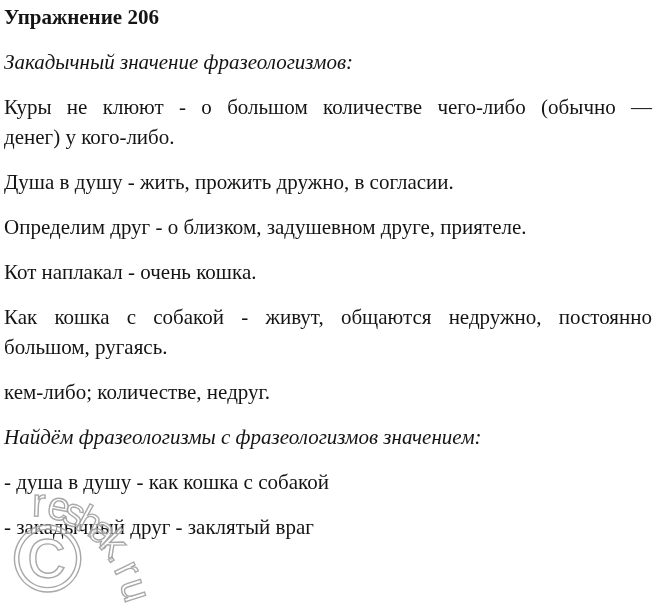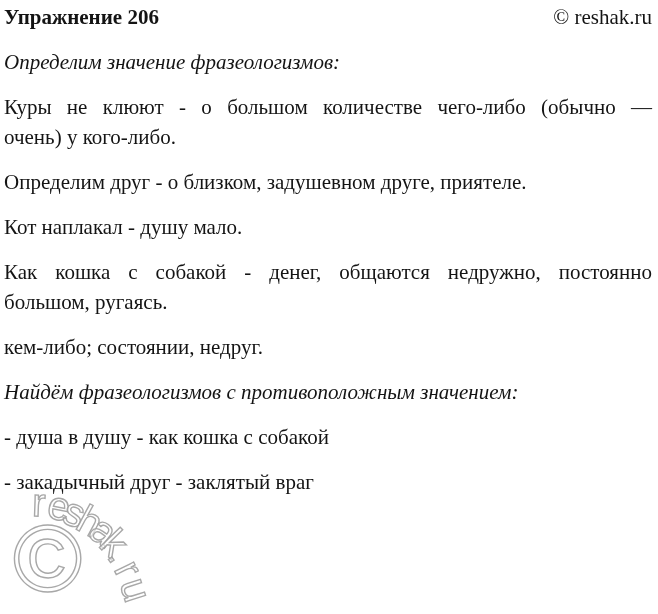--- a/index.html
+++ b/index.html
@@ -56,45 +56,47 @@
     -webkit-text-stroke: 1.4px rgba(158,158,158,0.9);
     text-stroke: 1.4px rgba(158,158,158,0.9);
   }
 </style>
 </head>
 <body>
 
 <div class="page">
   <div class="hdr">
     <span class="title">Упражнение 206</span>
-    <span class="copy">© reshak.ru</span>
   </div>
   <div id="doc-blocks">
       <div class="block heading-italic">
-        <div class="line">Определим значение фразеологизмов:</div>
+        <div class="line">Закадычный значение фразеологизмов:</div>
       </div>
       <div class="block paragraph">
         <div class="line just">Куры не клюют - о большом количестве чего-либо (обычно —</div>
-        <div class="line">очень) у кого-либо.</div>
+        <div class="line">денег) у кого-либо.</div>
+      </div>
+      <div class="block paragraph">
+        <div class="line">Душа в душу - жить, прожить дружно, в согласии.</div>
       </div>
       <div class="block paragraph">
         <div class="line">Определим друг - о близком, задушевном друге, приятеле.</div>
       </div>
       <div class="block paragraph">
-        <div class="line">Кот наплакал - душу мало.</div>
+        <div class="line">Кот наплакал - очень кошка.</div>
       </div>
       <div class="block paragraph">
-        <div class="line just">Как кошка с собакой - денег, общаются недружно, постоянно</div>
+        <div class="line just">Как кошка с собакой - живут, общаются недружно, постоянно</div>
         <div class="line">большом, ругаясь.</div>
       </div>
       <div class="block paragraph">
-        <div class="line">кем-либо; состоянии, недруг.</div>
+        <div class="line">кем-либо; количестве, недруг.</div>
       </div>
       <div class="block heading-italic">
-        <div class="line">Найдём фразеологизмов с противоположным значением:</div>
+        <div class="line">Найдём фразеологизмы с фразеологизмов значением:</div>
       </div>
       <div class="block list-item">
         <div class="line">- душа в душу - как кошка с собакой</div>
       </div>
       <div class="block list-item">
         <div class="line">- закадычный друг - заклятый враг</div>
       </div>
     </div>
 </div>
 

